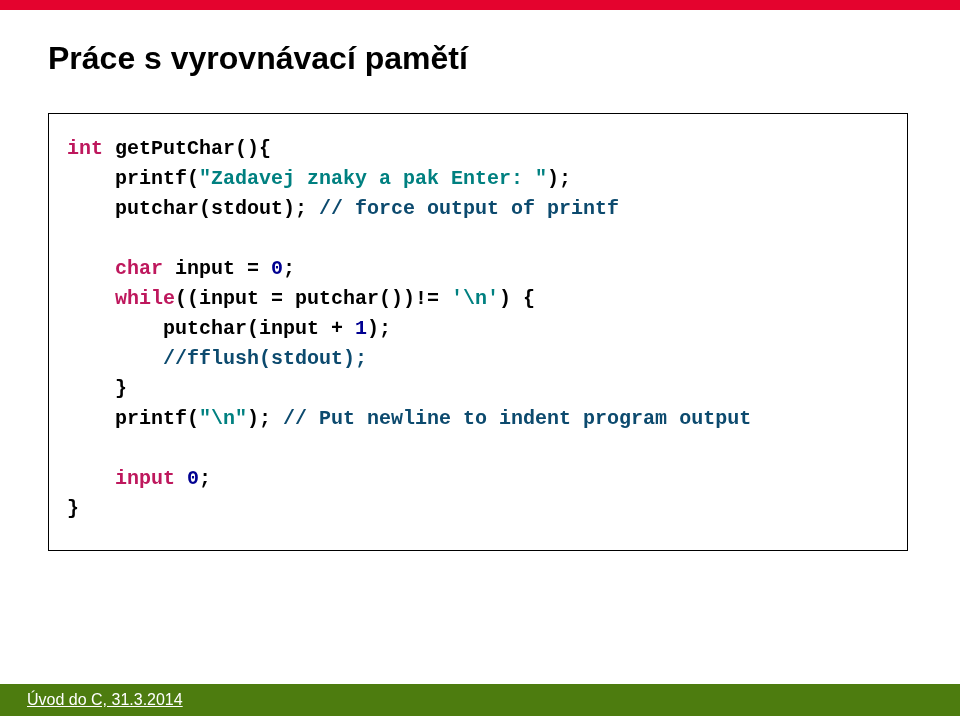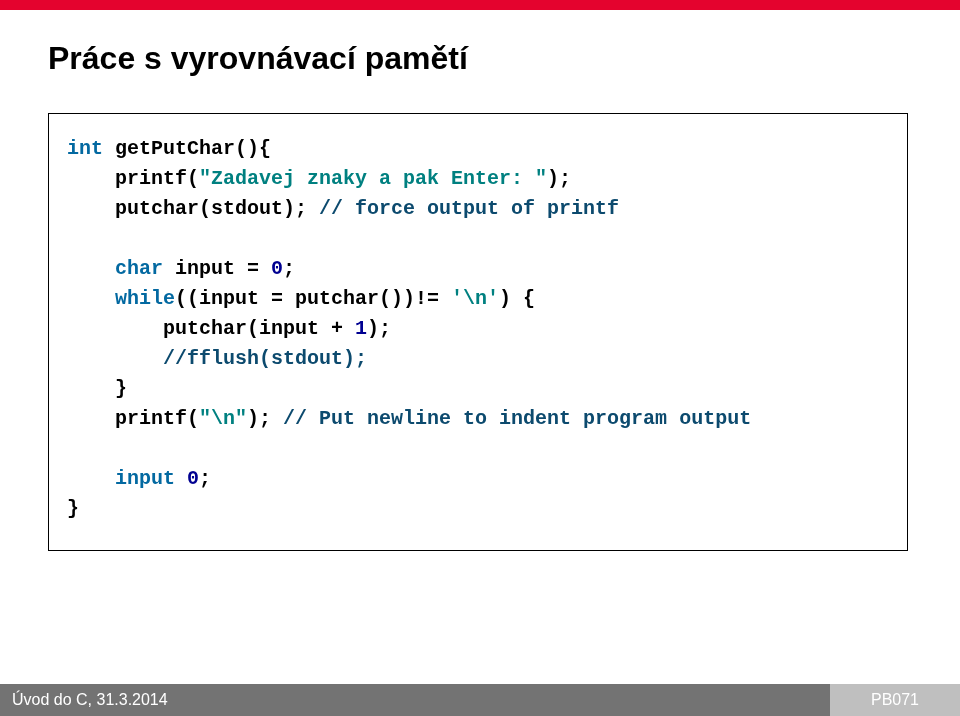--- a/index.html
+++ b/index.html
@@ -29,40 +29,41 @@
     border: 1.5px solid #000;
     padding: 20px 18px 26px 18px;
     width: 860px;
     font-family: "Courier New", Courier, monospace;
     font-size: 20px;
     line-height: 1.5;
     white-space: pre;
     color: #000;
     font-weight: bold;
   }
-  .kw { color: #0369a1; }
+  .kw { color: #be185d; }
   .str { color: #008080; }
   .cmt { color: #0c4a6e; }
   .num { color: #000091; }
   .footer {
     position: absolute;
     left: 0;
     right: 0;
     bottom: 0;
     height: 32px;
     display: flex;
   }
   .footer-left {
-    background: #737373;
+    background: #4d7c0f;
     color: #fff;
     flex: 1;
     display: flex;
     align-items: center;
-    padding-left: 12px;
+    padding-left: 27px;
     font-size: 16px;
+    text-decoration: underline;
   }
   .footer-right {
     background: #bfbfbf;
     color: #fff;
     width: 130px;
     display: flex;
     align-items: center;
     justify-content: center;
     font-size: 16px;
   }
@@ -85,14 +86,13 @@
 <span class="cmt">        //fflush(stdout);</span>
 <span>    }</span>
 <span>    printf(</span><span class="str">"\n"</span><span>); </span><span class="cmt">// Put newline to indent program output</span>
 
     <span class="kw">input</span><span> </span><span class="num">0</span><span>;</span>
 <span>}</span></div>
 </div>
 
 <div class="footer">
   <div class="footer-left">Úvod do C, 31.3.2014</div>
-  <div class="footer-right">PB071</div>
 </div>
 
 </body></html>

